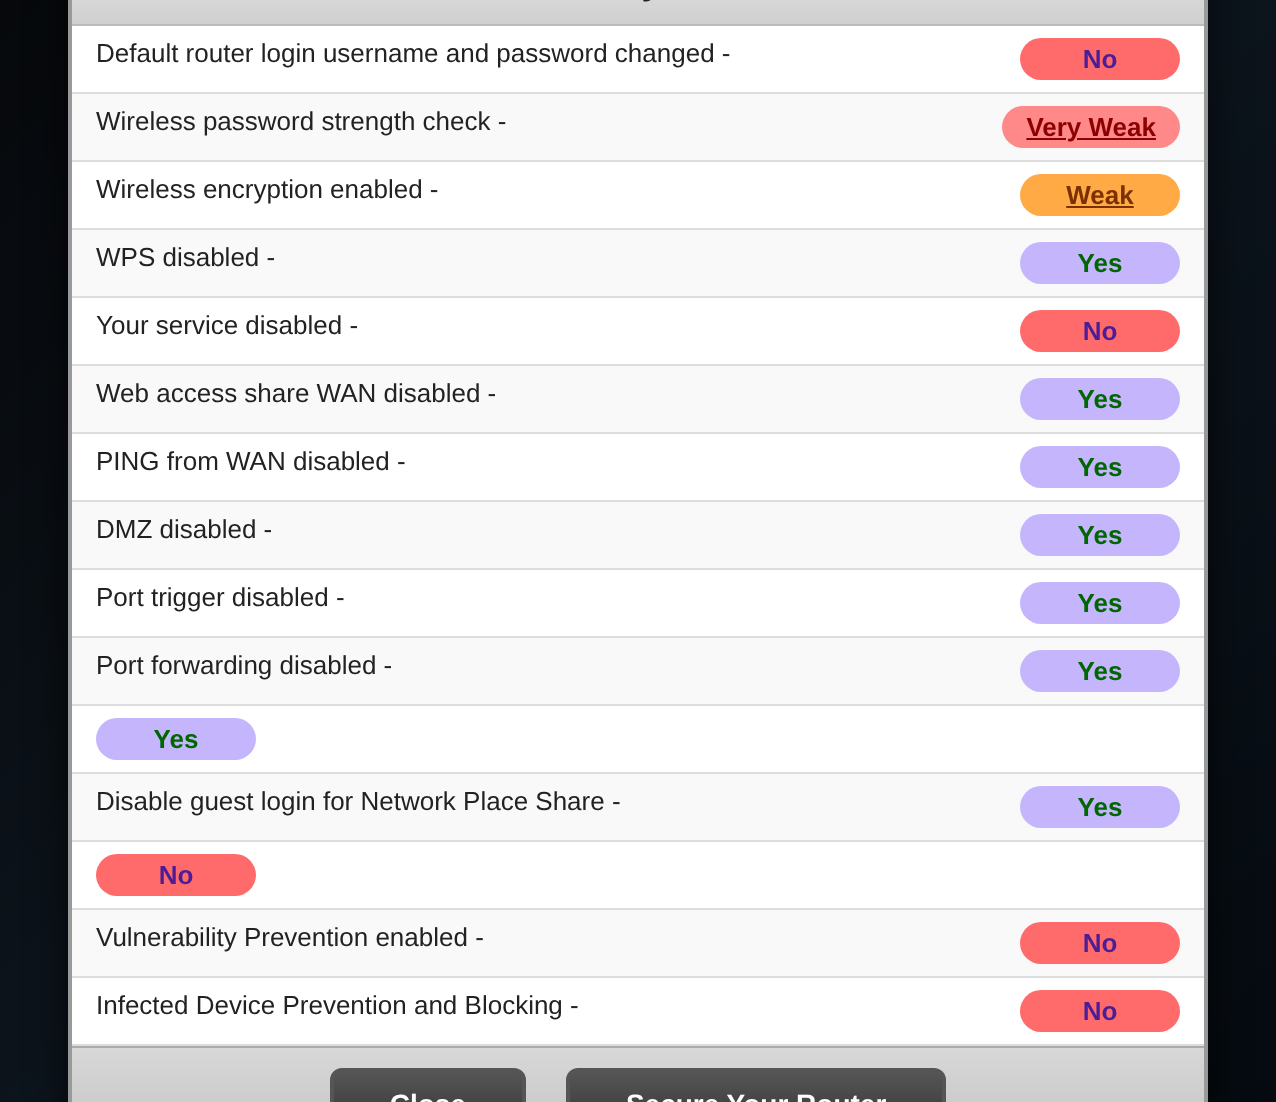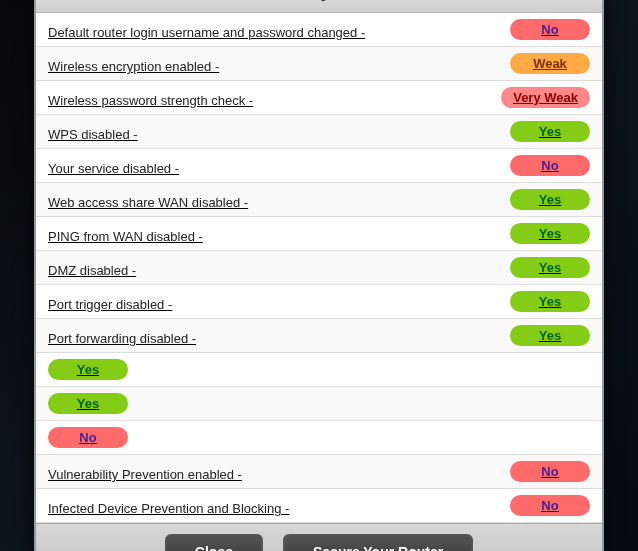--- a/index.html
+++ b/index.html
@@ -53,26 +53,25 @@
       color: #222;
     }
 
     .modal-body {
       background: #fff;
       margin: 0;
     }
 
     .assessment-row {
       display: flex;
-      align-items: flex-end;
+      align-items: flex-start;
       justify-content: space-between;
       padding: 6px 12px;
       border-bottom: 1px solid #ddd;
       min-height: 32px;
-      text-decoration: underline;
     }
 
     .assessment-row:nth-child(even) {
       background: #f9f9f9;
     }
 
     .assessment-row:nth-child(odd) {
       background: #ffffff;
     }
 
@@ -91,21 +90,21 @@
       font-weight: bold;
       border: none;
     }
 
     .status-no {
       background-color: #ff6b6b;
       color: #4c1d95;
     }
 
     .status-yes {
-      background-color: #84cc16;
+      background-color: #c4b5fd;
       color: #006600;
     }
 
     .status-very-weak {
       background-color: #ff8888;
       color: #8b0000;
       text-decoration: underline;
     }
 
     .status-weak {
@@ -153,28 +152,28 @@
   <div class="modal-header">
     <h2>Router Security Assessment</h2>
   </div>
 
   <div class="modal-body" id="rows-container">
   <div class="assessment-row">
         <span class="row-label">Default router login username and password changed -</span>
         <span class="status-badge status-no">No</span>
       </div>
       <div class="assessment-row">
+        <span class="row-label">Wireless password strength check -</span>
+        <span class="status-badge status-very-weak">Very Weak</span>
+      </div>
+      <div class="assessment-row">
         <span class="row-label">Wireless encryption enabled -</span>
         <span class="status-badge status-weak">Weak</span>
       </div>
       <div class="assessment-row">
-        <span class="row-label">Wireless password strength check -</span>
-        <span class="status-badge status-very-weak">Very Weak</span>
-      </div>
-      <div class="assessment-row">
         <span class="row-label">WPS disabled -</span>
         <span class="status-badge status-yes">Yes</span>
       </div>
       <div class="assessment-row">
         <span class="row-label">Your service disabled -</span>
         <span class="status-badge status-no">No</span>
       </div>
       <div class="assessment-row">
         <span class="row-label">Web access share WAN disabled -</span>
         <span class="status-badge status-yes">Yes</span>
@@ -192,20 +191,21 @@
         <span class="status-badge status-yes">Yes</span>
       </div>
       <div class="assessment-row">
         <span class="row-label">Port forwarding disabled -</span>
         <span class="status-badge status-yes">Yes</span>
       </div>
       <div class="assessment-row">
         <span class="status-badge status-yes">Yes</span>
       </div>
       <div class="assessment-row">
+        <span class="row-label">Disable guest login for Network Place Share -</span>
         <span class="status-badge status-yes">Yes</span>
       </div>
       <div class="assessment-row">
         <span class="status-badge status-no">No</span>
       </div>
       <div class="assessment-row">
         <span class="row-label">Vulnerability Prevention enabled -</span>
         <span class="status-badge status-no">No</span>
       </div>
       <div class="assessment-row">

